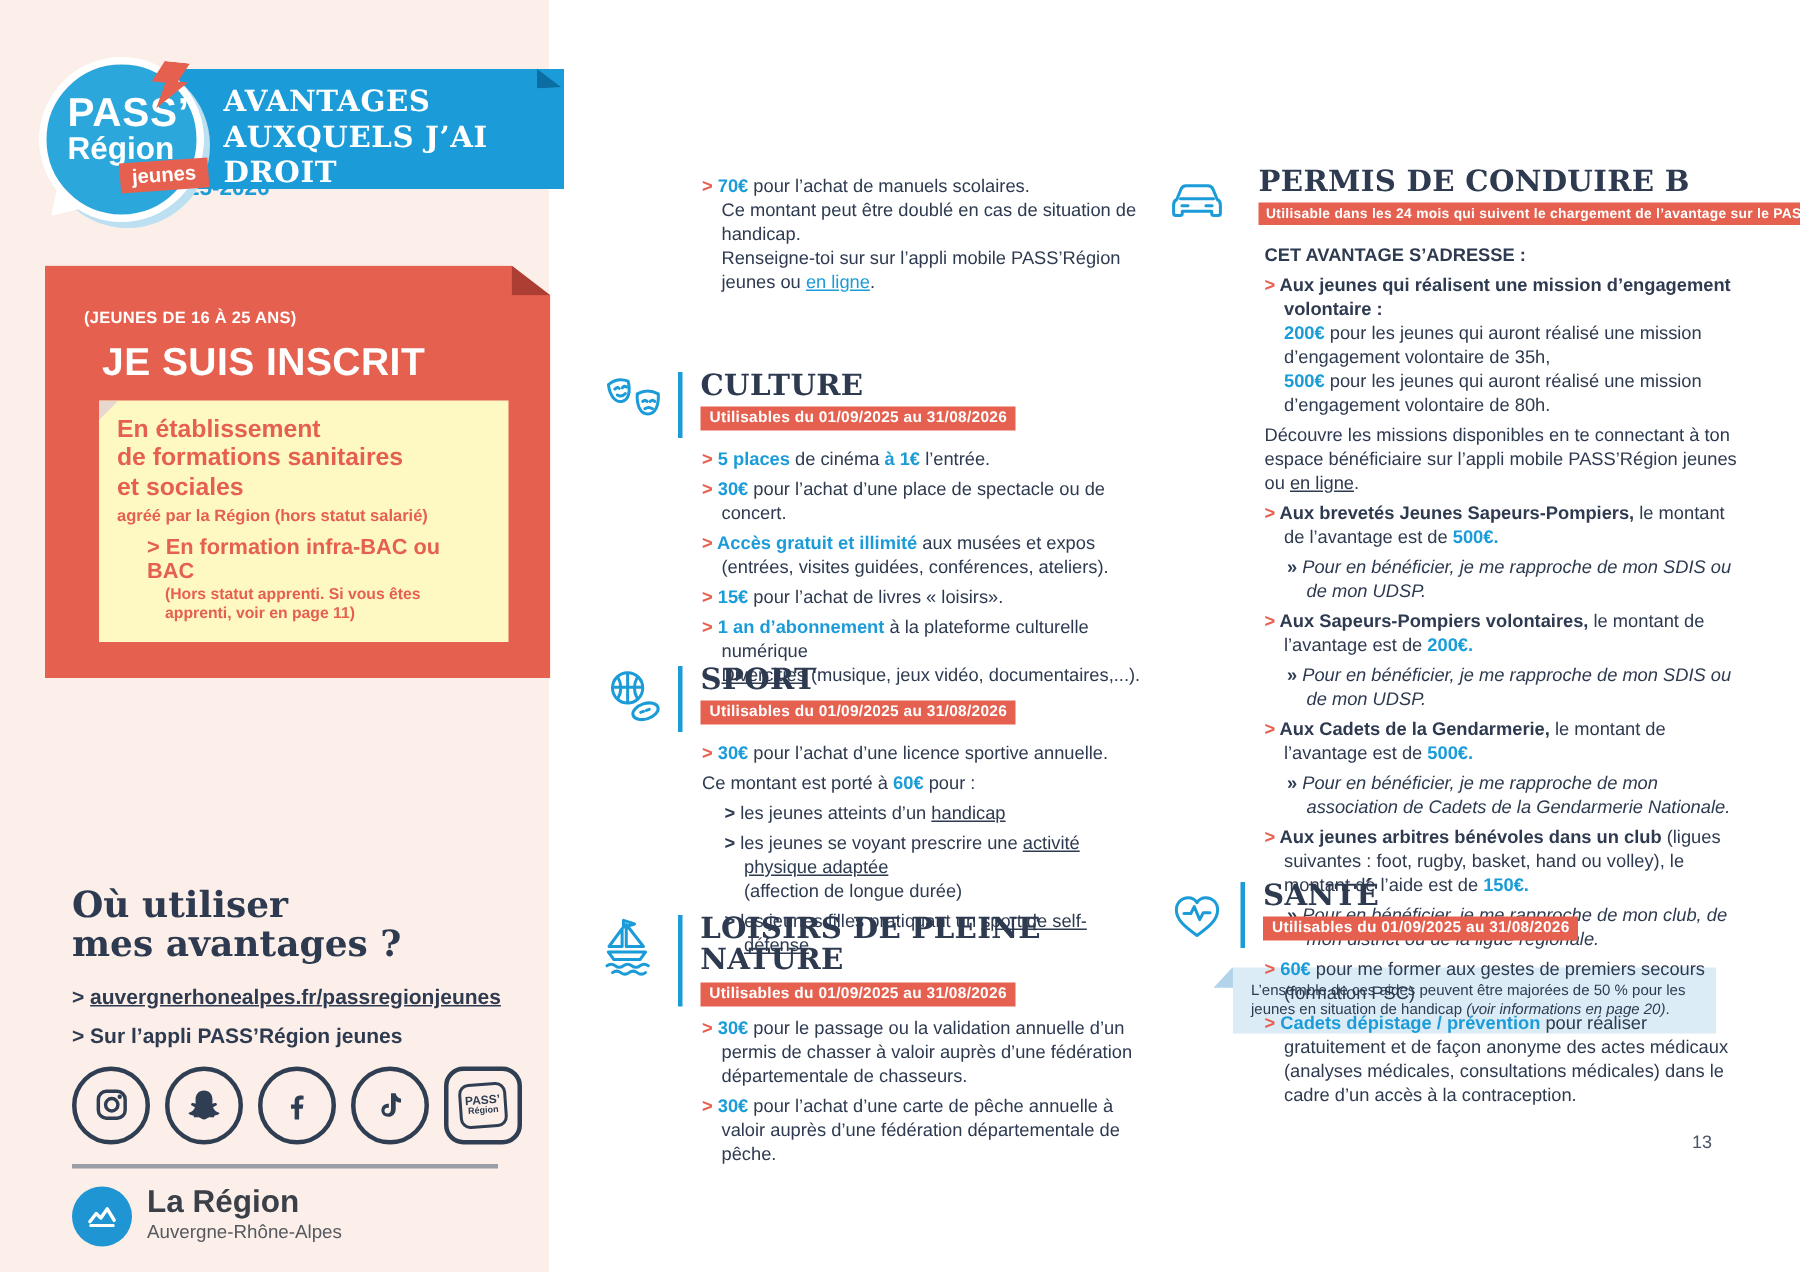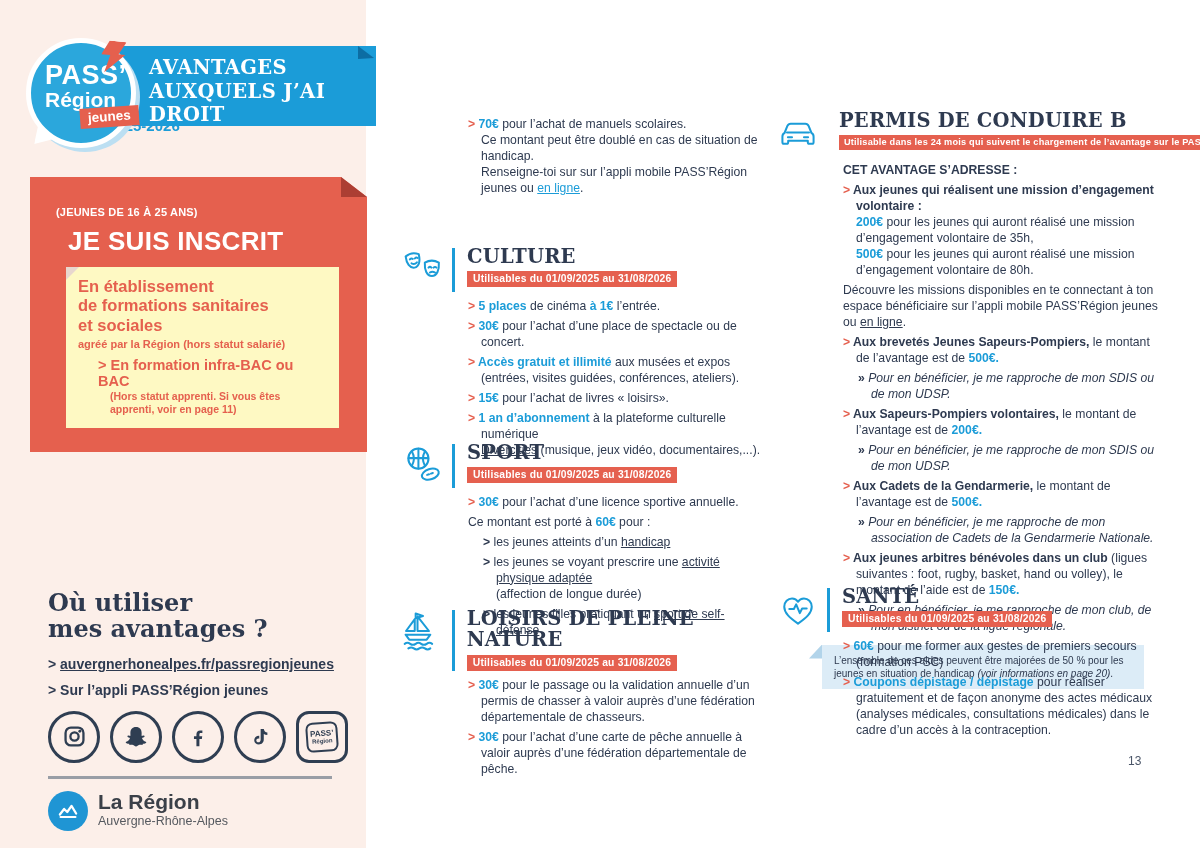--- a/index.html
+++ b/index.html
@@ -307,19 +307,19 @@
               <path stroke="#1b9cd8" stroke-width="2.2" fill="none" stroke-linecap="round" stroke-linejoin="round" d="M24 40c-9-6.5-15-11.5-15-18.5C9 16 13 12.5 17.5 12.5c2.8 0 5.2 1.4 6.5 3.6 1.3-2.2 3.7-3.6 6.5-3.6C35 12.5 39 16 39 21.5c0 7-6 12-15 18.5z"></path>
               <path stroke="#1b9cd8" stroke-width="2.2" fill="none" stroke-linecap="round" stroke-linejoin="round" d="M14.5 24h5l2.5-5 4 9.5 2.5-5h5"></path>
             </svg>
           </div>
           <div class="brule"></div>
           <div class="btitles"><h2 class="btitle">SANTÉ</h2><div class="badge">Utilisables du 01/09/2025 au 31/08/2026</div></div>
         </div>
         <div class="bbody">
           <div class="item m-r"><span class="mk red">&gt; </span><span class="s-a">60€</span><span class="s-p"> pour me former aux gestes de premiers secours
 (formation PSC)</span></div>
-          <div class="item m-r"><span class="mk red">&gt; </span><span class="s-a">Coupons dépistage / dépistage</span><span class="s-p"> pour réaliser gratuitement et de façon anonyme des actes médicaux (analyses médicales, consultations médicales) dans le cadre d’un accès à la contraception.</span></div>
+          <div class="item m-r"><span class="mk red">&gt; </span><span class="s-a">Cadets dépistage / prévention</span><span class="s-p"> pour réaliser gratuitement et de façon anonyme des actes médicaux (analyses médicales, consultations médicales) dans le cadre d’un accès à la contraception.</span></div>
         </div>
       </section>
     </div>
 
   <div class="abs pagenum">13</div>
 </div>
 
 </body></html>

